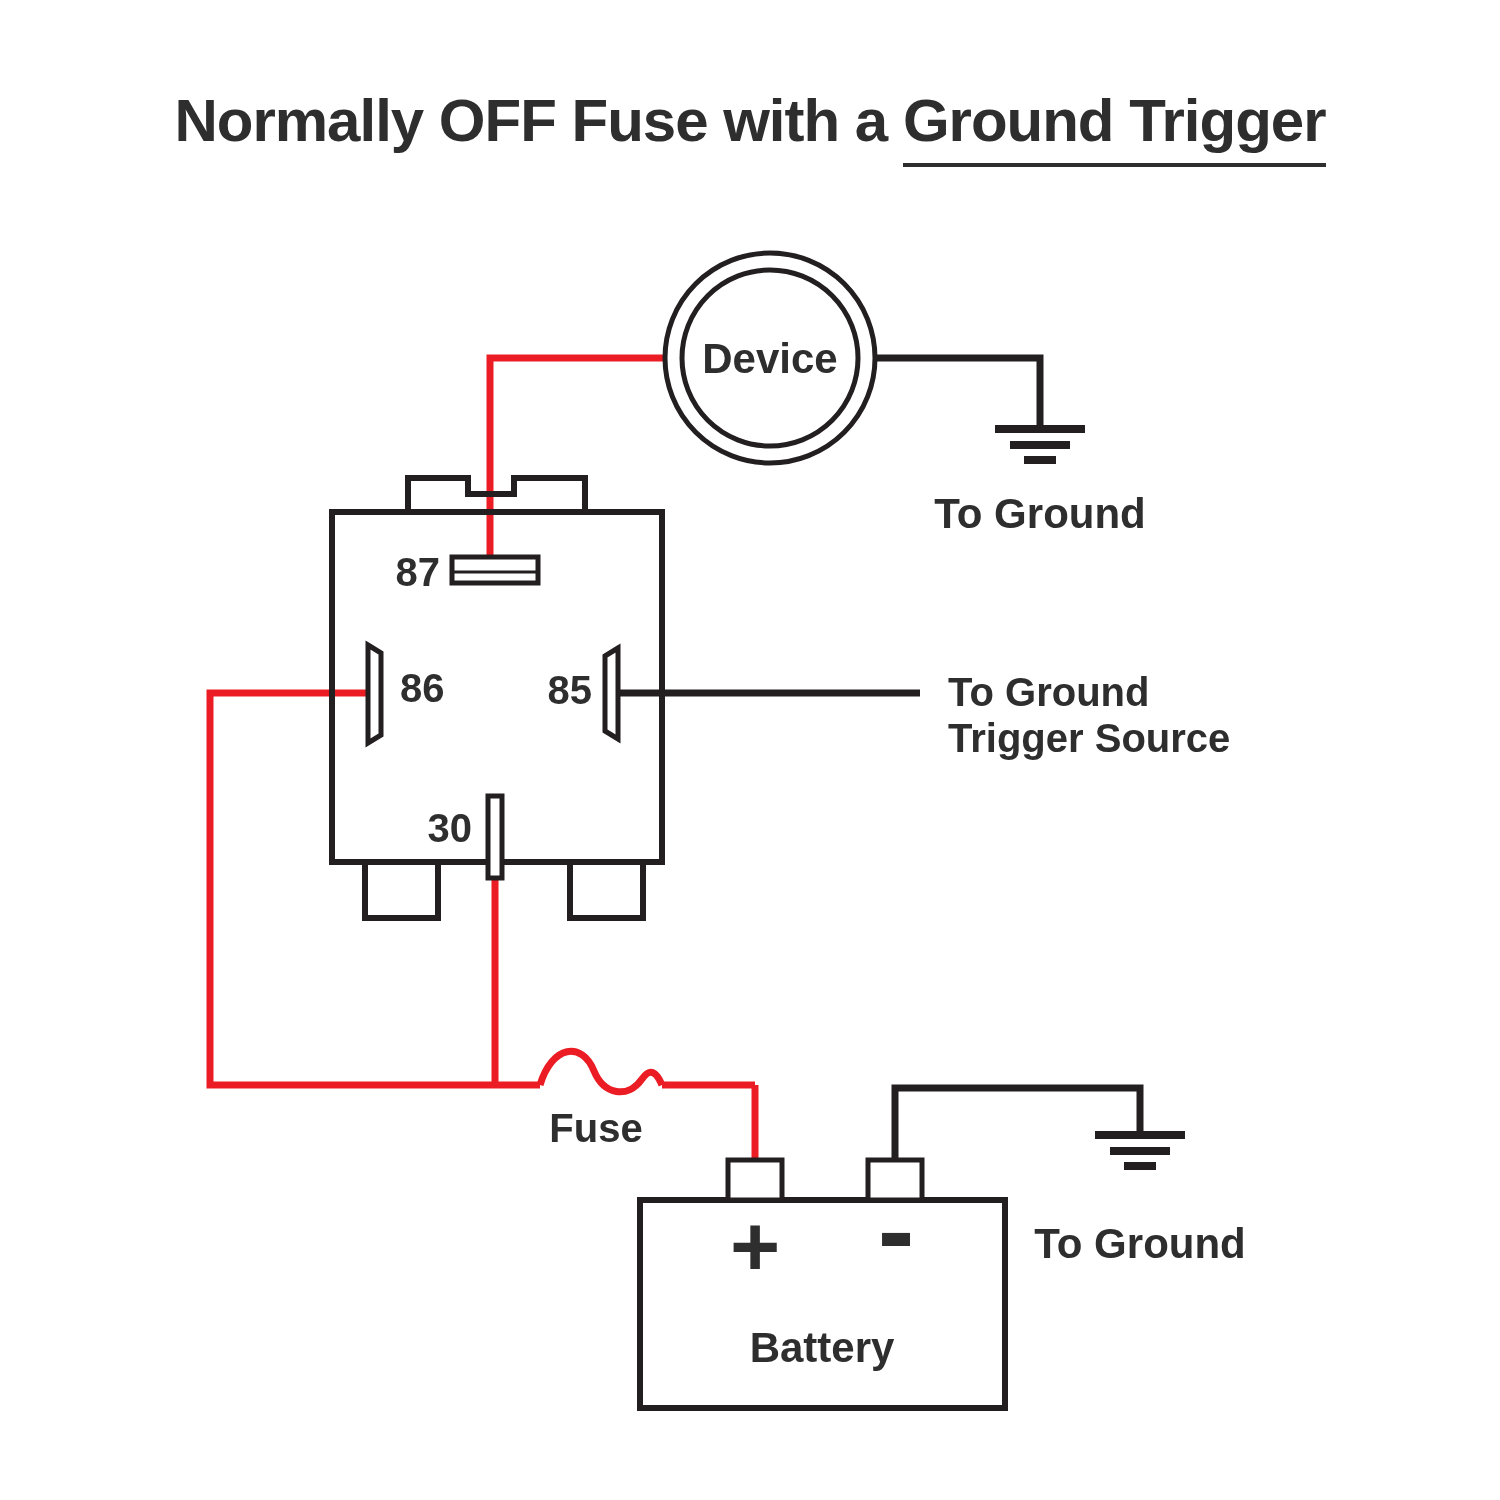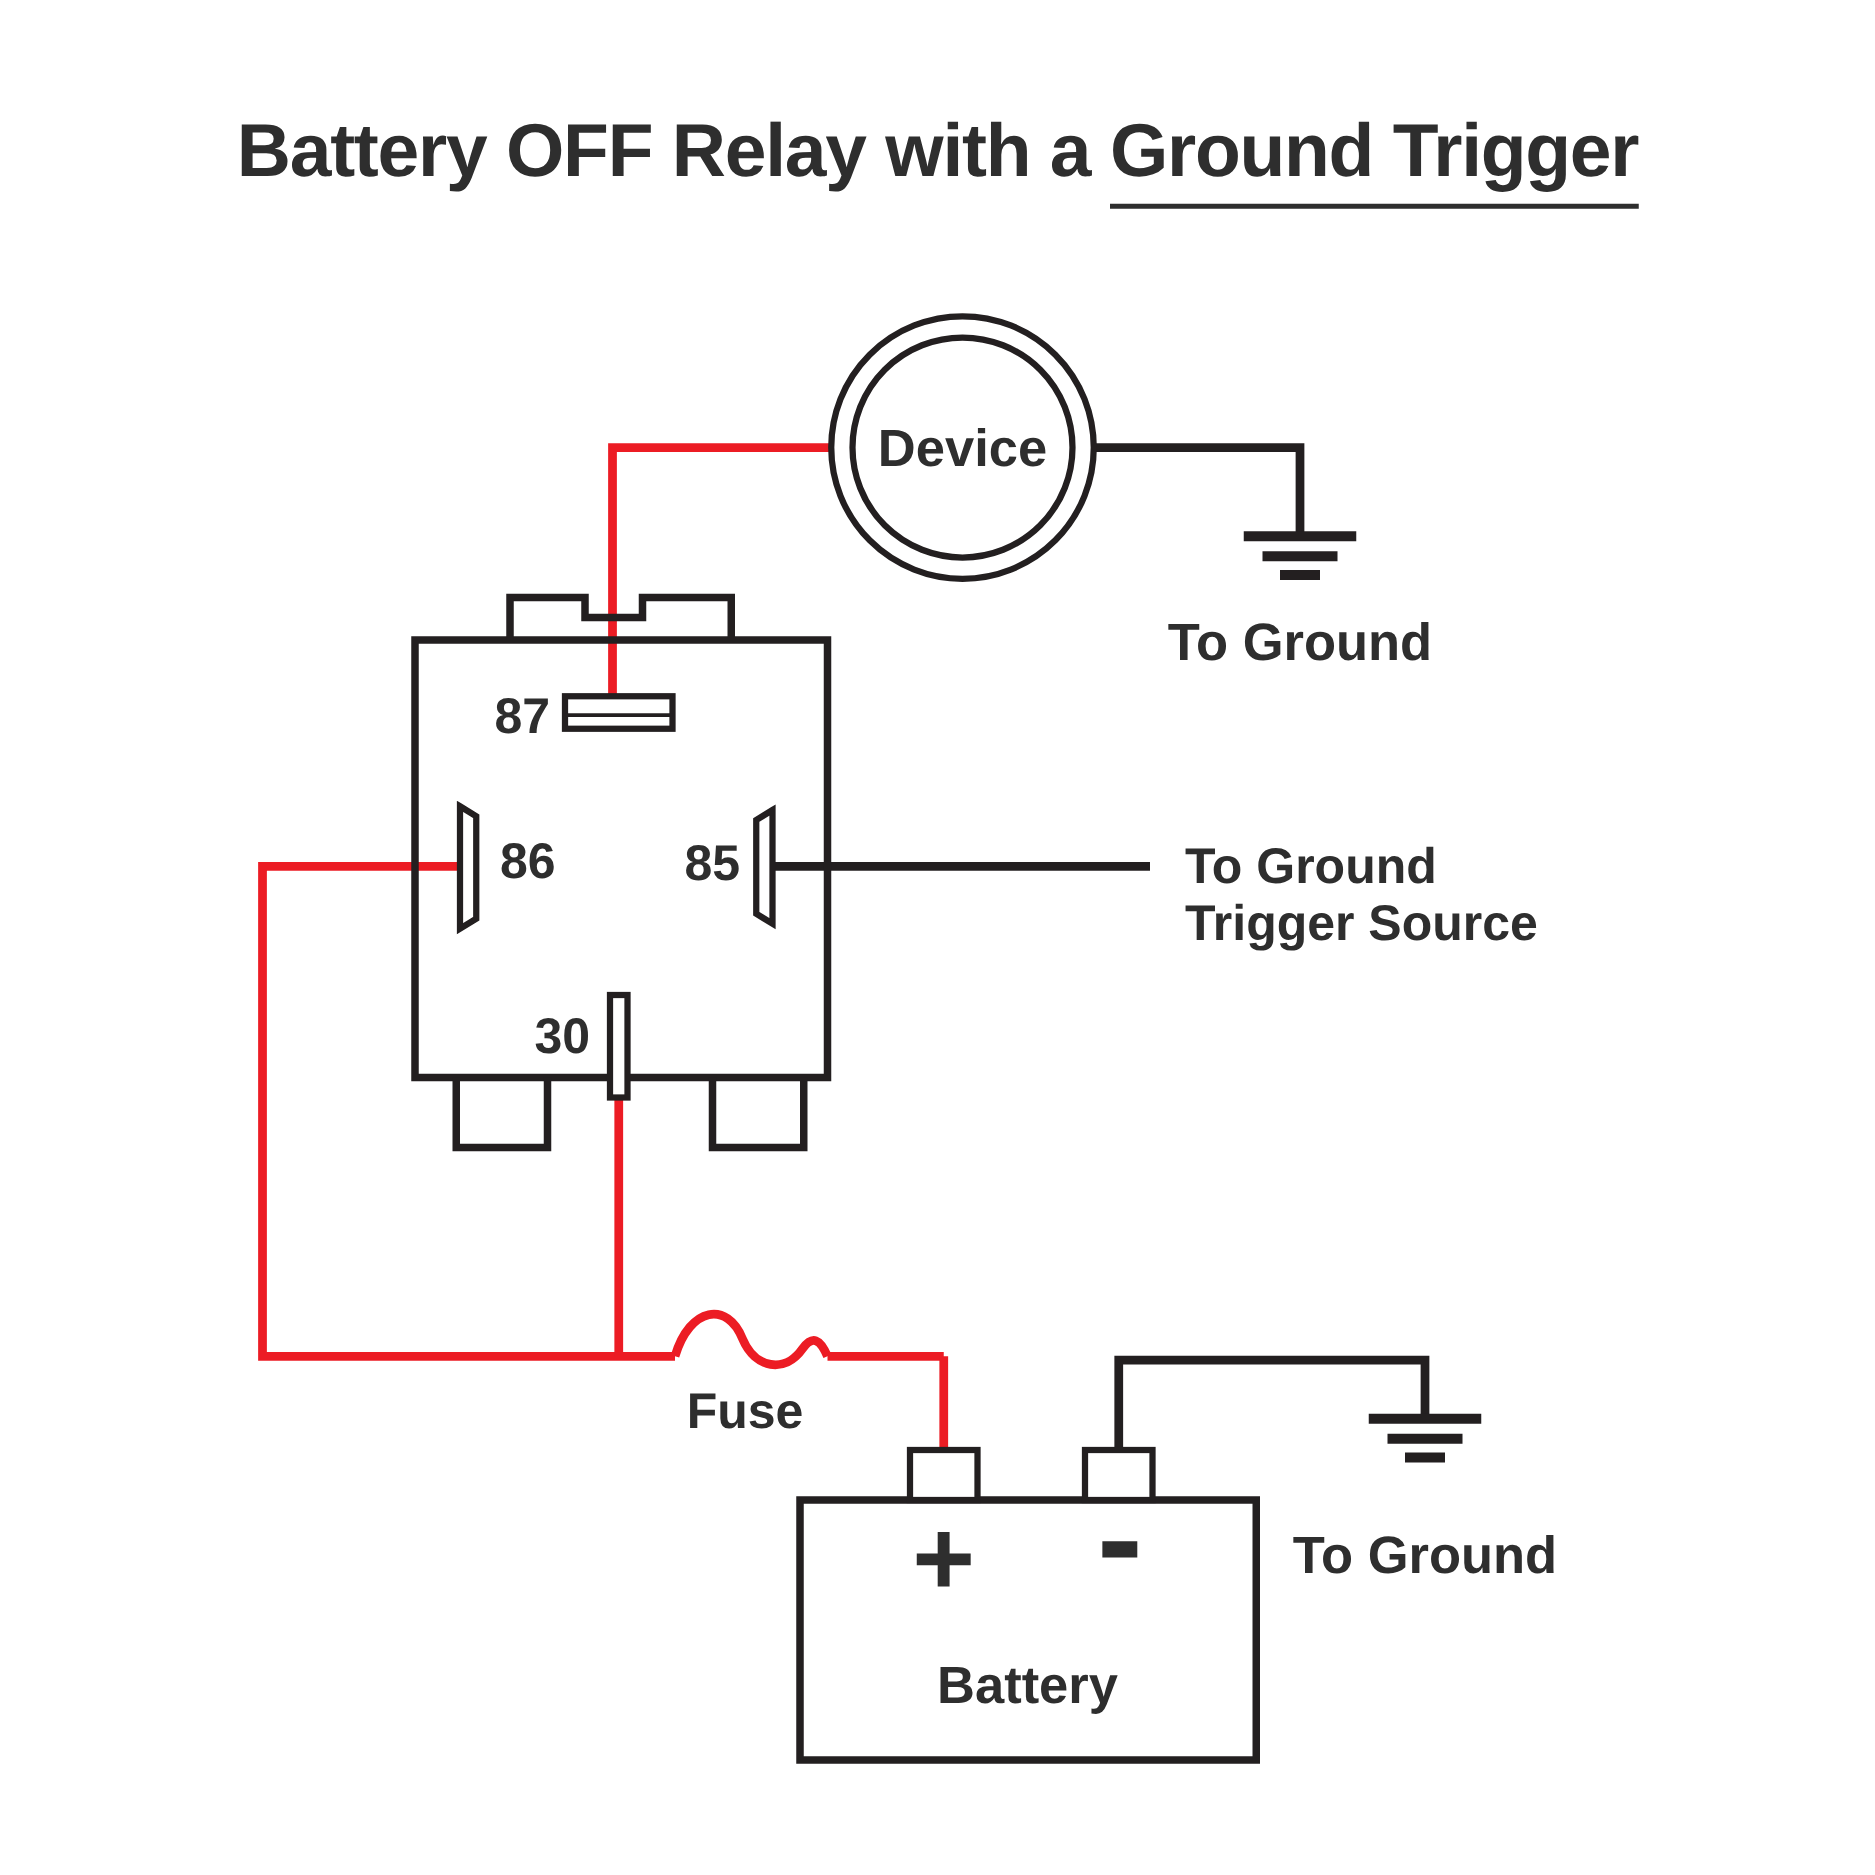--- a/index.html
+++ b/index.html
@@ -41,21 +41,21 @@
     font-weight:bold;
   }
   .lbl40{font-size:40px;}
   .lbl42{font-size:42px;}
   .plus{font-size:86px;}
   .minus{font-size:110px;}
 </style>
 </head>
 <body>
 
-<h1 class="diagram-title"><span>Battery OFF Relay with a </span><span class="underlined">Ground Trigger</span></h1>
+<h1 class="diagram-title"><span>Normally OFF Fuse with a </span><span class="underlined">Ground Trigger</span></h1>
 
 <svg width="1500" height="1500" viewBox="0 0 1500 1500">
 
   <g>
     <polyline class="wire-red" points="666,358 490,358 490,562"></polyline>
     <polyline class="wire-black" points="874,358 1040,358 1040,426"></polyline>
     <line class="wire-black" x1="616" y1="693" x2="920" y2="693"></line>
     <polyline class="wire-red" points="370,693 210,693 210,1085 540,1085"></polyline>
     <line class="wire-red" x1="495" y1="876" x2="495" y2="1085"></line>
     <path class="wire-red" d="M 540 1085 c 12 -40 42 -44 54 -14 c 10 24 34 28 48 8 c 8 -11 14 -8 20 6"></path>

